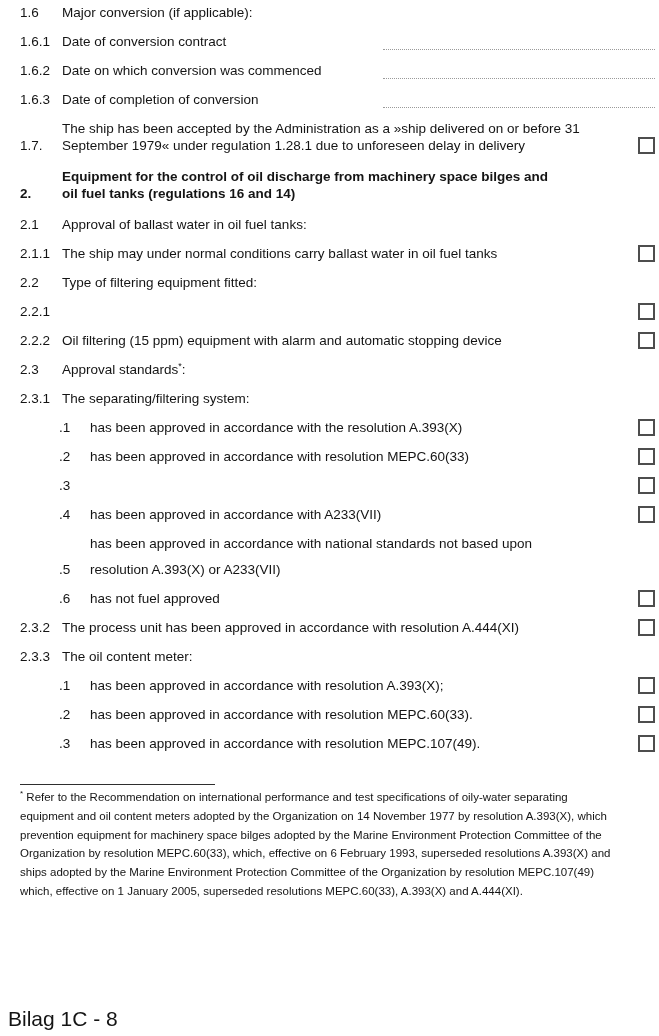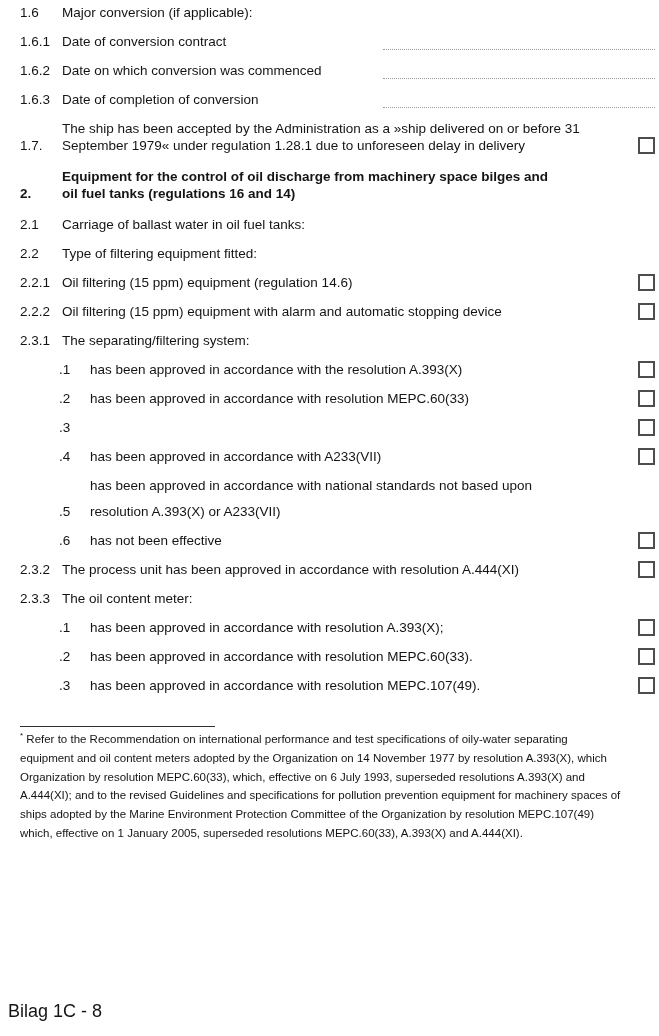--- a/index.html
+++ b/index.html
@@ -62,22 +62,22 @@
   }
   .fn-line {
     font-size: 11.5px;
     line-height: 18.8px;
     white-space: nowrap;
   }
   .fn-line sup { font-size: 8px; vertical-align: super; line-height: 0; }
   .footer {
     position: absolute;
     left: 8px;
-    bottom: 12px;
-    font-size: 18px;
+    bottom: 4px;
+    font-size: 21px;
     line-height: 26px;
   }
 </style>
 </head>
 <body>
 
 <div class="page">
   <div class="form-body" id="form-rows">
       <div class="row">
         <span class="num">1.6</span>
@@ -117,42 +117,52 @@
       <div class="row section">
         <span class="num">2.</span>
         <span class="text">
           <span class="line"><span>Equipment for the control of oil discharge from machinery space bilges and</span></span>
           <span class="line"><span>oil fuel tanks (regulations 16 and 14)</span></span>
         </span>
       </div>
       <div class="row">
         <span class="num">2.1</span>
         <span class="text">
-          <span class="line"><span>Carriage of ballast water in oil fuel tanks:</span></span>
-        </span>
+          <span class="line"><span>Approval of ballast water in oil fuel tanks:</span></span>
+        </span>
+      </div>
+      <div class="row">
+        <span class="num">2.1.1</span>
+        <span class="text">
+          <span class="line"><span>The ship may under normal conditions carry ballast water in oil fuel tanks</span></span>
+        </span>
+        <span class="checkbox"></span>
       </div>
       <div class="row">
         <span class="num">2.2</span>
         <span class="text">
           <span class="line"><span>Type of filtering equipment fitted:</span></span>
         </span>
       </div>
       <div class="row">
         <span class="num">2.2.1</span>
-        <span class="text">
-          <span class="line"><span>Oil filtering (15 ppm) equipment (regulation 14.6)</span></span>
-        </span>
         <span class="checkbox"></span>
       </div>
       <div class="row">
         <span class="num">2.2.2</span>
         <span class="text">
           <span class="line"><span>Oil filtering (15 ppm) equipment with alarm and automatic stopping device</span></span>
         </span>
         <span class="checkbox"></span>
+      </div>
+      <div class="row">
+        <span class="num">2.3</span>
+        <span class="text">
+          <span class="line"><span>Approval standards</span><sup>*</sup>:</span>
+        </span>
       </div>
       <div class="row">
         <span class="num">2.3.1</span>
         <span class="text">
           <span class="line"><span>The separating/filtering system:</span></span>
         </span>
       </div>
       <div class="row l1">
         <span class="num">.1</span>
         <span class="text">
@@ -181,21 +191,21 @@
       <div class="row l1 spread">
         <span class="num">.5</span>
         <span class="text">
           <span class="line"><span>has been approved in accordance with national standards not based upon</span></span>
           <span class="line"><span>resolution A.393(X) or A233(VII)</span></span>
         </span>
       </div>
       <div class="row l1">
         <span class="num">.6</span>
         <span class="text">
-          <span class="line"><span>has not been effective</span></span>
+          <span class="line"><span>has not fuel approved</span></span>
         </span>
         <span class="checkbox"></span>
       </div>
       <div class="row">
         <span class="num">2.3.2</span>
         <span class="text">
           <span class="line"><span>The process unit has been approved in accordance with resolution A.444(XI)</span></span>
         </span>
         <span class="checkbox"></span>
       </div>
@@ -226,21 +236,21 @@
         </span>
         <span class="checkbox"></span>
       </div>
     </div>
 
   <div class="footnote">
     <div class="footnote-rule"></div>
     <div id="footnote-lines">
         <div class="fn-line"><sup>*</sup> <span>Refer to the Recommendation on international performance and test specifications of oily-water separating</span></div>
         <div class="fn-line"><span>equipment and oil content meters adopted by the Organization on 14 November 1977 by resolution A.393(X), which</span></div>
-        <div class="fn-line"><span>Organization by resolution MEPC.60(33), which, effective on 6 July 1993, superseded resolutions A.393(X) and</span></div>
-        <div class="fn-line"><span>A.444(XI); and to the revised Guidelines and specifications for pollution prevention equipment for machinery spaces of</span></div>
+        <div class="fn-line"><span>prevention equipment for machinery space bilges adopted by the Marine Environment Protection Committee of the</span></div>
+        <div class="fn-line"><span>Organization by resolution MEPC.60(33), which, effective on 6 February 1993, superseded resolutions A.393(X) and</span></div>
         <div class="fn-line"><span>ships adopted by the Marine Environment Protection Committee of the Organization by resolution MEPC.107(49)</span></div>
         <div class="fn-line"><span>which, effective on 1 January 2005, superseded resolutions MEPC.60(33), A.393(X) and A.444(XI).</span></div>
       </div>
   </div>
 
   <div class="footer">Bilag 1C - 8</div>
 </div>
 
 </body></html>

